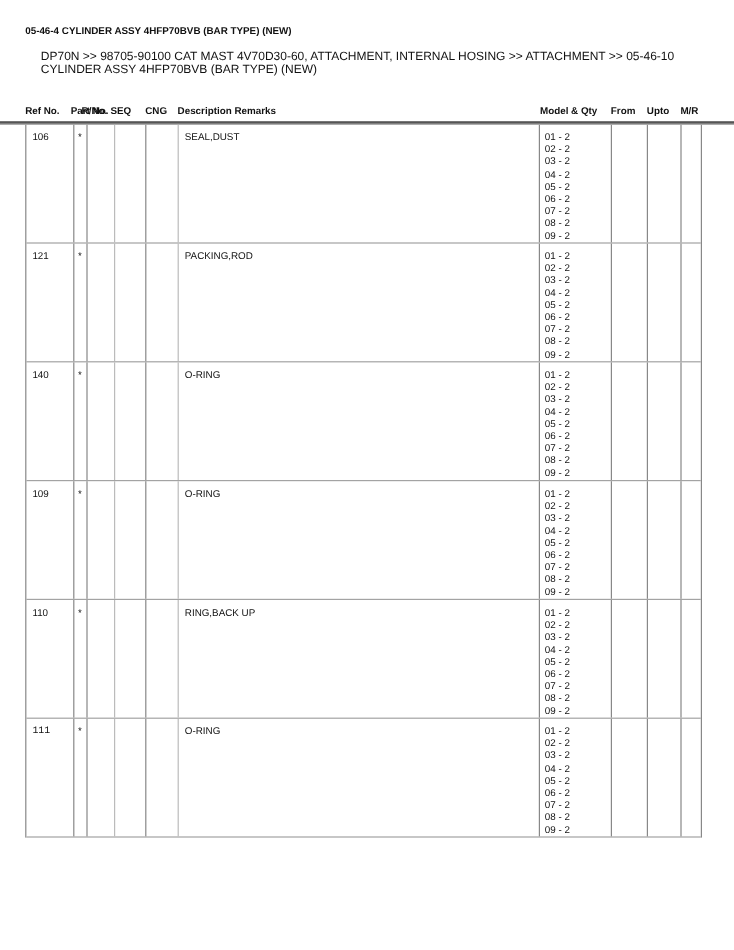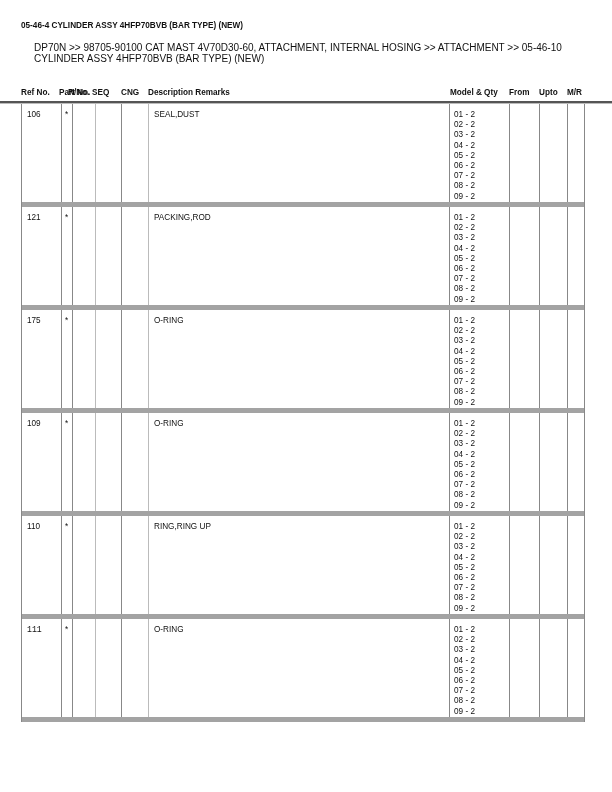--- a/index.html
+++ b/index.html
@@ -20,21 +20,21 @@
     }
     .hdr-rule {
       position: absolute; left: 0; top: 101px; width: 612px; height: 2px;
       background: #555; border-bottom: 1px solid #bbb;
     }
     .table {
       position: absolute; left: 21px; top: 104px; width: 562px;
       border-left: 1px solid #888; border-right: 1px solid #888;
     }
     .row {
-      position: relative; height: 98px; border-bottom: 5px solid #a3a3a3;
+      position: relative; height: 98px; border-bottom: 1px solid #a3a3a3;
     }
     .vline { position: absolute; top: 0; bottom: 0; width: 1px; background: #888; }
     .vline.light { background: #bbb; }
     .cell { position: absolute; top: 6px; font-size: 8.2px; }
     .qty-list { position: absolute; top: 6px; left: 432px; font-size: 8.2px; line-height: 10.2px; }
     .qty-list div { white-space: nowrap; }
   </style>
 </head>
 <body>
 
@@ -109,21 +109,21 @@
     <div class="row">
       <div class="vline" style="left: 39px;"></div>
       <div class="vline" style="left: 50px;"></div>
       <div class="vline light" style="left: 73px;"></div>
       <div class="vline" style="left: 99px;"></div>
       <div class="vline light" style="left: 126px;"></div>
       <div class="vline" style="left: 427px;"></div>
       <div class="vline" style="left: 487px;"></div>
       <div class="vline" style="left: 517px;"></div>
       <div class="vline" style="left: 545px;"></div>
-      <span class="cell" style="left: 5px;">175</span>
+      <span class="cell" style="left: 5px;">140</span>
       <span class="cell" style="left: 43px;">*</span>
       <span class="cell" style="left: 132px;">O-RING</span>
       <div class="qty-list">
         <div>01 - 2</div>
         <div>02 - 2</div>
         <div>03 - 2</div>
         <div>04 - 2</div>
         <div>05 - 2</div>
         <div>06 - 2</div>
         <div>07 - 2</div>
@@ -161,21 +161,21 @@
       <div class="vline" style="left: 50px;"></div>
       <div class="vline light" style="left: 73px;"></div>
       <div class="vline" style="left: 99px;"></div>
       <div class="vline light" style="left: 126px;"></div>
       <div class="vline" style="left: 427px;"></div>
       <div class="vline" style="left: 487px;"></div>
       <div class="vline" style="left: 517px;"></div>
       <div class="vline" style="left: 545px;"></div>
       <span class="cell" style="left: 5px;">110</span>
       <span class="cell" style="left: 43px;">*</span>
-      <span class="cell" style="left: 132px;">RING,RING UP</span>
+      <span class="cell" style="left: 132px;">RING,BACK UP</span>
       <div class="qty-list">
         <div>01 - 2</div>
         <div>02 - 2</div>
         <div>03 - 2</div>
         <div>04 - 2</div>
         <div>05 - 2</div>
         <div>06 - 2</div>
         <div>07 - 2</div>
         <div>08 - 2</div>
         <div>09 - 2</div>

